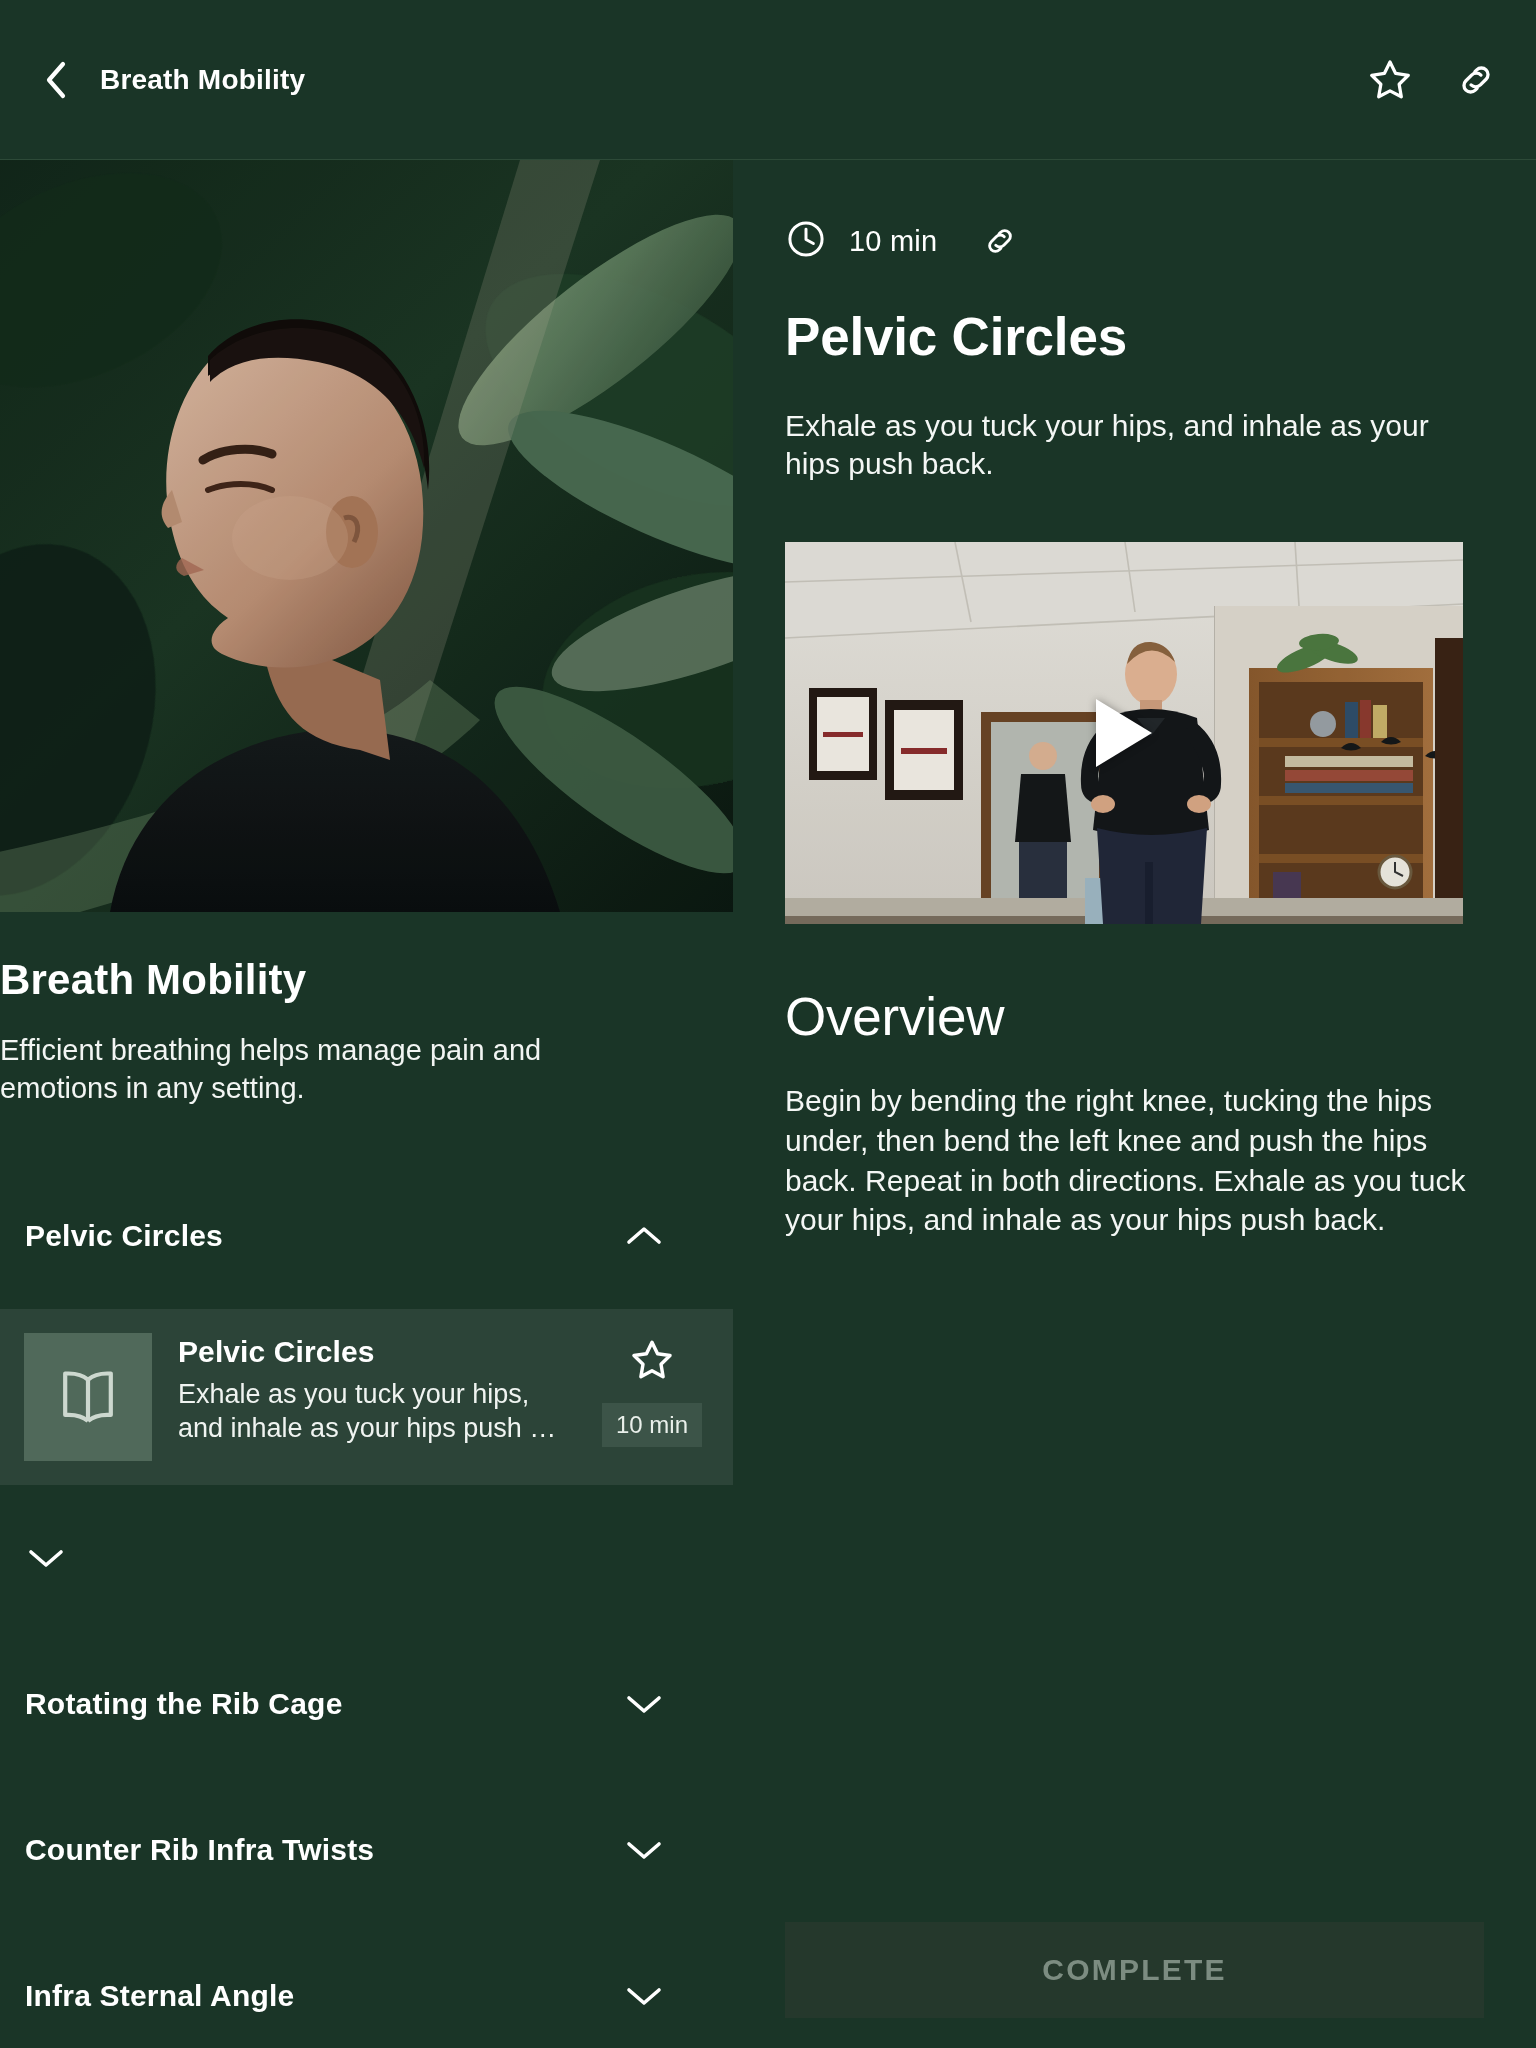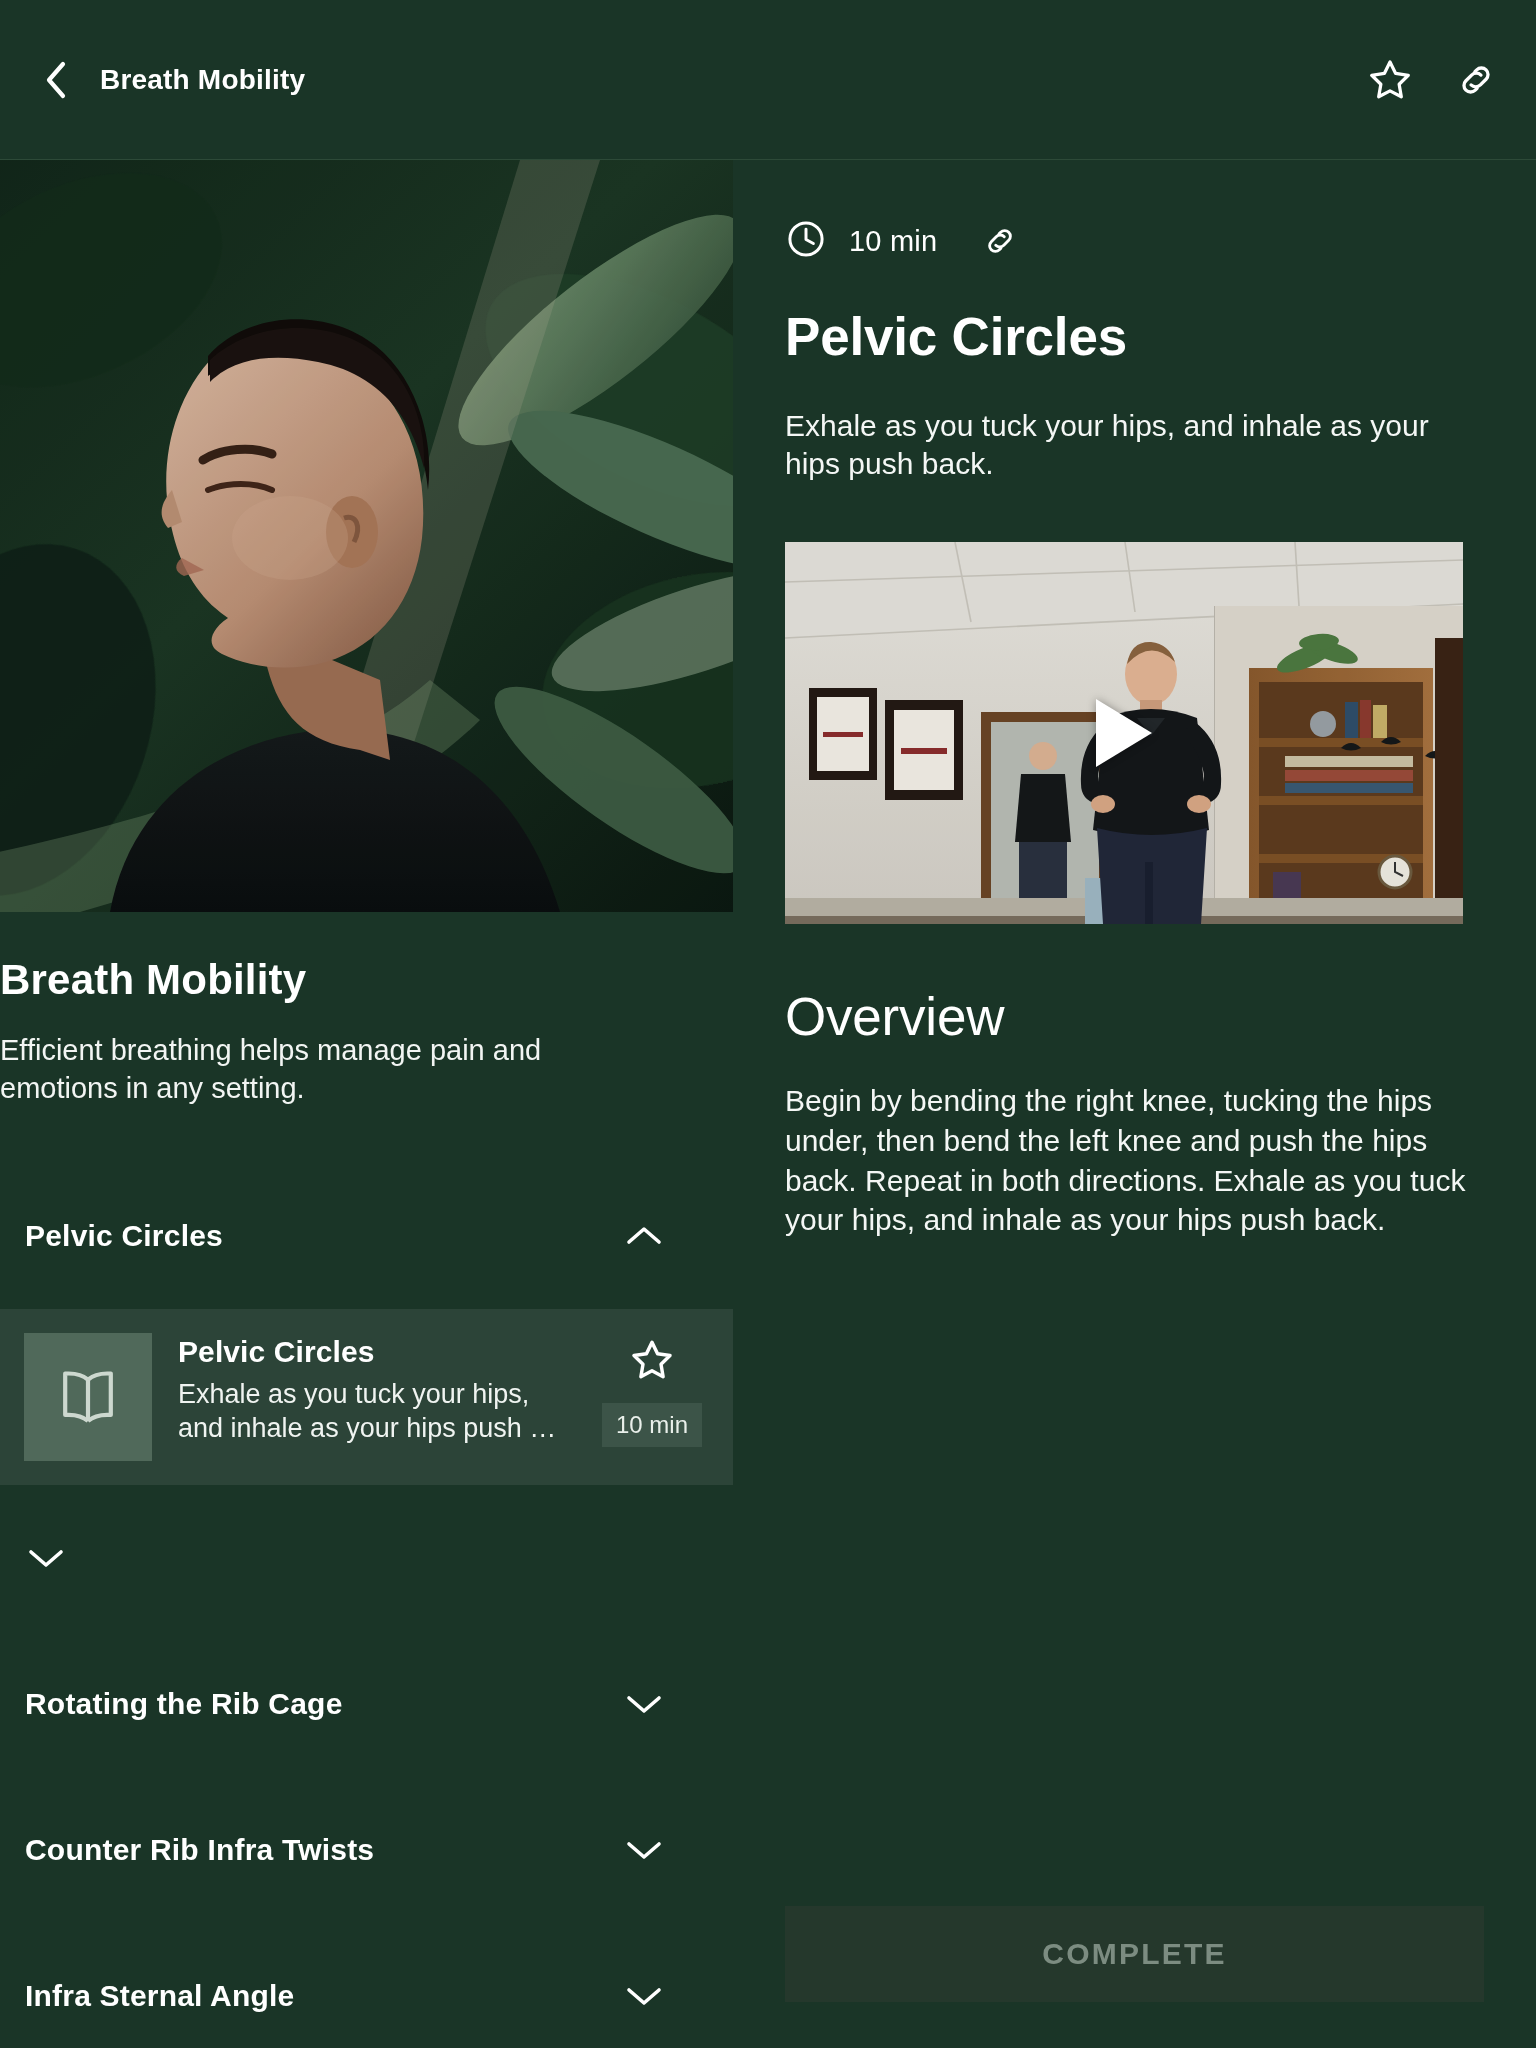--- a/index.html
+++ b/index.html
@@ -267,21 +267,21 @@
     font-size: 53px;
     font-weight: bold;
     color: #ffffff;
     letter-spacing: -0.2px;
   }
 
   .complete-wrap {
     position: absolute;
     left: 52px;
     right: 52px;
-    bottom: 46px;
+    bottom: 30px;
   }
   .complete-btn {
     width: 100%;
     height: 96px;
     background: #25382c;
     color: #7c8c81;
     font-size: 30px;
     font-weight: bold;
     letter-spacing: 2.2px;
     border: none;

